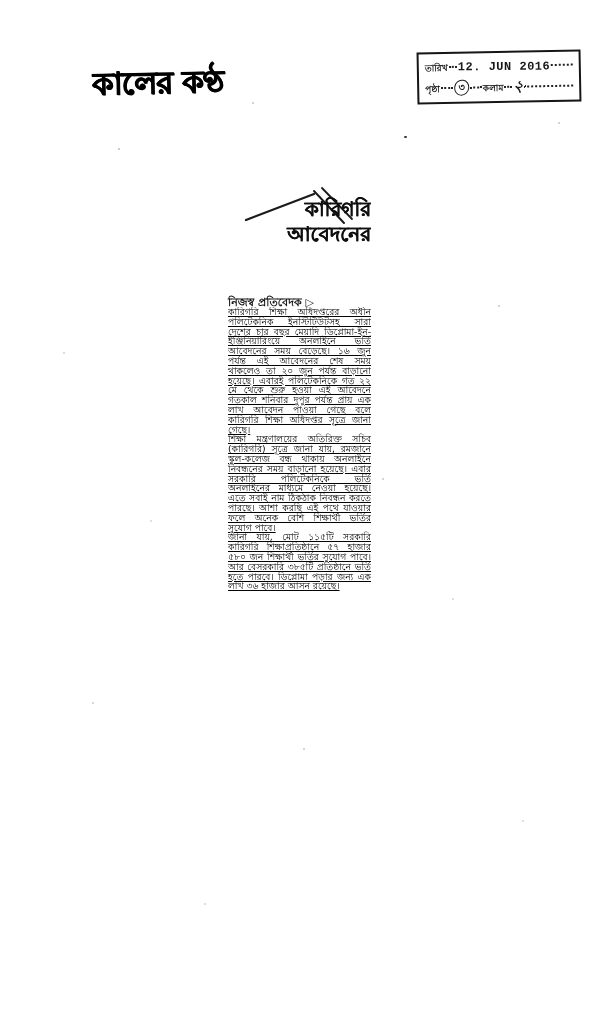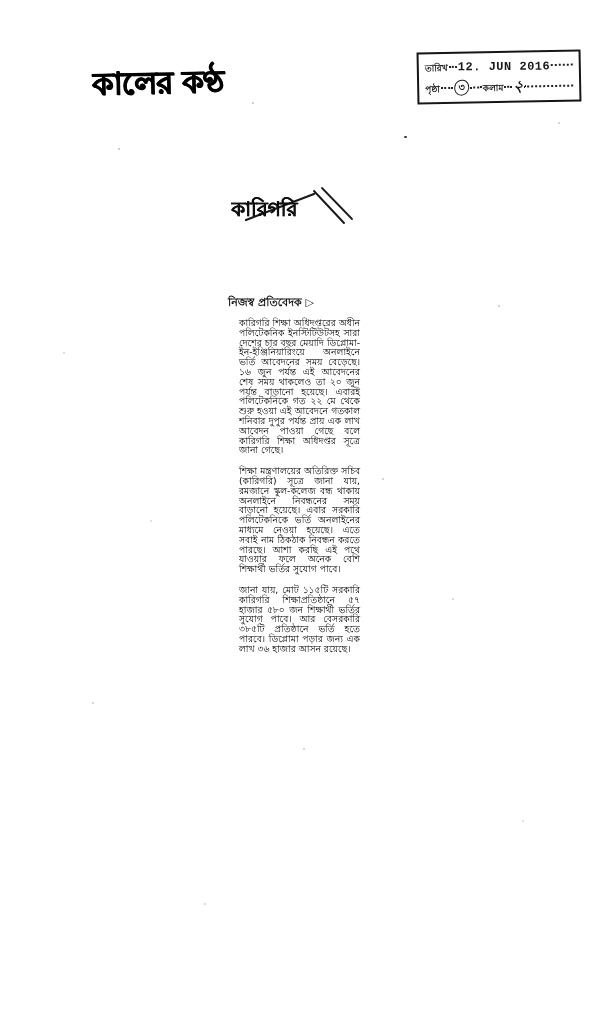--- a/index.html
+++ b/index.html
@@ -49,38 +49,38 @@
     font-size:10px; font-weight:700; transform:rotate(8deg); margin-bottom:2px;
   }
   .hand {
     font-size:15px; font-weight:700; font-style:italic;
     transform:rotate(12deg) translateY(-2px); color:#1a1a1a;
   }
 
   
   .headline {
     position:absolute; left:231px; top:197px; width:140px; height:102px;
-    text-align:left; font-weight:800; font-size:20px; line-height:25px;
+    text-align:right; font-weight:800; font-size:20px; line-height:25px;
     color:#0f0f0f; overflow:hidden;
     text-shadow:0.4px 0.4px 0 #111;
   }
   .pen-mark { position:absolute; left:225px; top:178px; pointer-events:none; }
 
   .byline {
     position:absolute; left:228px; top:294px; width:140px;
     font-size:11px; font-weight:800; color:#141414;
   }
   .body-col {
     position:absolute; left:228px; top:307px; width:143px; height:346px;
     overflow:hidden;
     font-size:9.2px; line-height:9.8px; color:#1c1c1c;
     text-align:justify;
     filter:blur(0.22px) contrast(1.25);
   }
-  .body-col p { margin:11px; }
+  .body-col p { margin:0;text-decoration:underline; }
 
   
   .dot-artifact { position:absolute; left:404px; top:136px; width:3px; height:2px; background:#2a2a2a; border-radius:50%; }
   .speckles {
     position:absolute; left:0; top:0; width:2px; height:2px; background:transparent; border-radius:50%;
     box-shadow:
       118px 148px 0 0 #bdbdbd, 498px 305px 0 0 #c4c4c4, 92px 702px 0 0 #cccccc,
       303px 748px 0 0 #c9c9c9, 452px 598px 0 0 #d2d2d2, 204px 903px 0 0 #cfcfcf,
       558px 122px 0 0 #c6c6c6, 63px 352px 0 0 #d0d0d0, 382px 478px 0 0 #c9c9c9,
       252px 102px 0 0 #c2c2c2, 522px 820px 0 0 #d4d4d4, 150px 520px 0 0 #d6d6d6;
@@ -116,20 +116,21 @@
   <div class="speckles"></div>
 
   <svg class="pen-mark" width="160" height="55" viewBox="0 0 160 55">
     <path d="M 21 42 L 89 16" stroke="#1a1a1a" stroke-width="2.2" fill="none" stroke-linecap="round"></path>
     <path d="M 89 13 L 119 45" stroke="#1a1a1a" stroke-width="2" fill="none" stroke-linecap="round"></path>
     <path d="M 97 10 L 127 41" stroke="#1a1a1a" stroke-width="1.8" fill="none" stroke-linecap="round"></path>
   </svg>
 
   <div class="headline">
     <div>কারিগরি</div>
+    <div>আবেদনের</div>
   </div>
 
   <div class="byline">নিজস্ব প্রতিবেদক ▷</div>
 
   <div class="body-col">
     <p>কারিগরি শিক্ষা অধিদপ্তরের অধীন পলিটেকনিক ইনস্টিটিউটসহ সারা দেশের চার বছর মেয়াদি ডিপ্লোমা-ইন-ইঞ্জিনিয়ারিংয়ে অনলাইনে ভর্তি আবেদনের সময় বেড়েছে। ১৬ জুন পর্যন্ত এই আবেদনের শেষ সময় থাকলেও তা ২০ জুন পর্যন্ত বাড়ানো হয়েছে। এবারই পলিটেকনিকে গত ২২ মে থেকে শুরু হওয়া এই আবেদনে গতকাল শনিবার দুপুর পর্যন্ত প্রায় এক লাখ আবেদন পাওয়া গেছে বলে কারিগরি শিক্ষা অধিদপ্তর সূত্রে জানা গেছে।</p>
     <p>শিক্ষা মন্ত্রণালয়ের অতিরিক্ত সচিব (কারিগরি) সূত্রে জানা যায়, রমজানে স্কুল-কলেজ বন্ধ থাকায় অনলাইনে নিবন্ধনের সময় বাড়ানো হয়েছে। এবার সরকারি পলিটেকনিকে ভর্তি অনলাইনের মাধ্যমে নেওয়া হয়েছে। এতে সবাই নাম ঠিকঠাক নিবন্ধন করতে পারছে। আশা করছি এই পথে যাওয়ার ফলে অনেক বেশি শিক্ষার্থী ভর্তির সুযোগ পাবে।</p>
     <p>জানা যায়, মোট ১১৫টি সরকারি কারিগরি শিক্ষাপ্রতিষ্ঠানে ৫৭ হাজার ৫৮০ জন শিক্ষার্থী ভর্তির সুযোগ পাবে। আর বেসরকারি ৩৮৫টি প্রতিষ্ঠানে ভর্তি হতে পারবে। ডিপ্লোমা পড়ার জন্য এক লাখ ৩৬ হাজার আসন রয়েছে।</p>
   </div>
 

